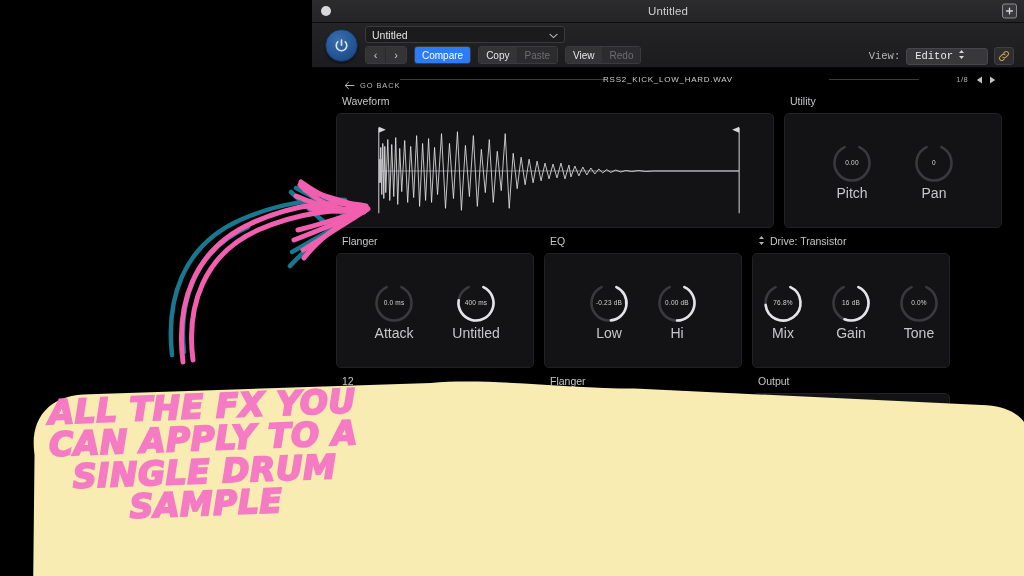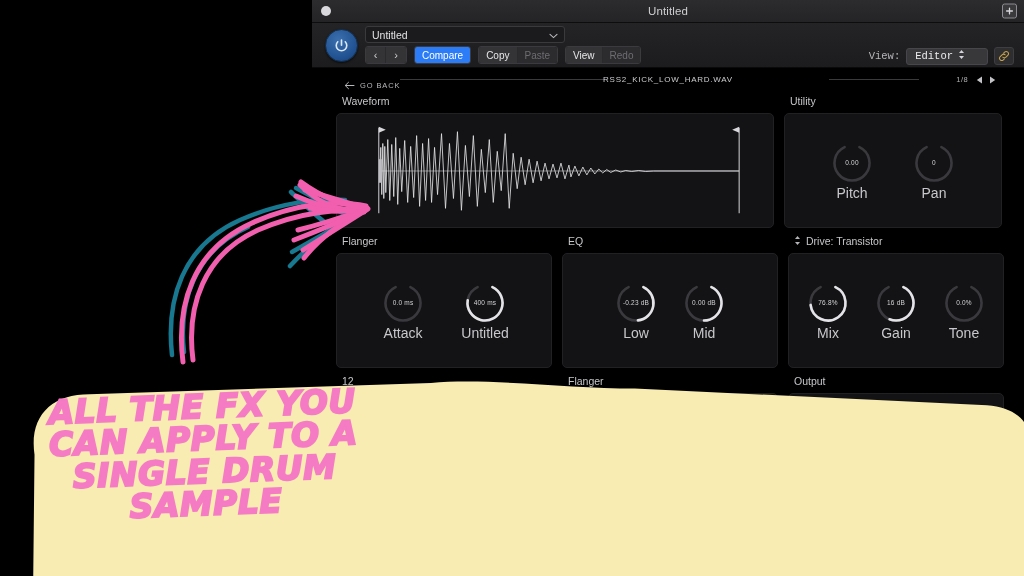--- a/index.html
+++ b/index.html
@@ -111,21 +111,21 @@
   .panel-title {
     font-size: 10.5px; color: #c6c6ca; margin: 0 0 5px 6px;
     display: flex; align-items: center; gap: 5px; height: 14px;
   }
   .panel {
     background: #131315; border: 1px solid #212124; border-radius: 5px;
     position: relative;
   }
   .panel.wide { width: 438px; height: 115px; }
   .panel.util  { width: 218px; height: 115px; }
-  .panel.third { width: 216px; height: 115px; padding-left: 20px; }
+  .panel.third { width: 198px; height: 115px; padding-left: 20px; }
 
   .knobs { position: absolute; inset: 0; display: flex; align-items: center; justify-content: center; gap: 8px; }
   .knobs.k2 { gap: 22px; }
   .knob-cell { width: 60px; display: flex; flex-direction: column; align-items: center; }
   .knob { position: relative; width: 44px; height: 44px; }
   .knob svg { display: block; }
   .knob .kval {
     position: absolute; inset: 0; display: flex; align-items: center; justify-content: center;
     font-size: 6.5px; color: #d2d2d6; letter-spacing: .2px;
   }
@@ -382,21 +382,21 @@
                 <div class="klabel">Low</div>
               </div>
               <div class="knob-cell">
                 <div class="knob">
                     <svg width="44" height="44" viewBox="0 0 44 44">
                       <path d="M 29.40 6.14 A 17.5 17.5 0 1 1 14.60 6.14" fill="none" stroke="#3a3a3e" stroke-width="2.6" stroke-linecap="round"></path>
                       <path d="M 29.40 6.14 A 17.5 17.5 0 0 1 22.00 39.50" fill="none" stroke="#e4e4e8" stroke-width="2.6" stroke-linecap="round"></path>
                     </svg>
                     <div class="kval">0.00 dB</div>
                   </div>
-                <div class="klabel">Mid</div>
+                <div class="klabel">Hi</div>
               </div>
             </div>
           </div>
         </div>
 
         <div class="panel-wrap">
           <div class="panel-title">
             <span>
               <svg width="7" height="11" viewBox="0 0 7 11">
                   <path d="M3.5 1L6 4H1z" fill="#b6b6ba"></path>

